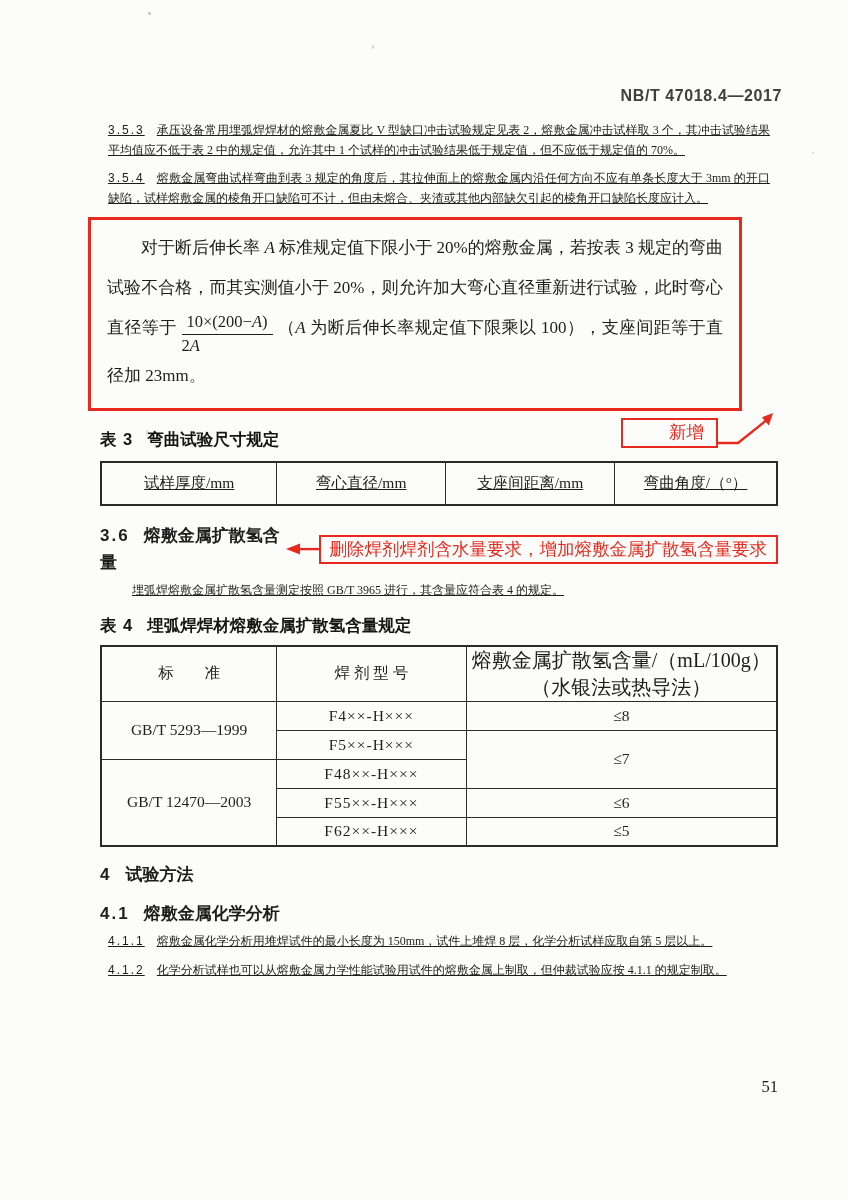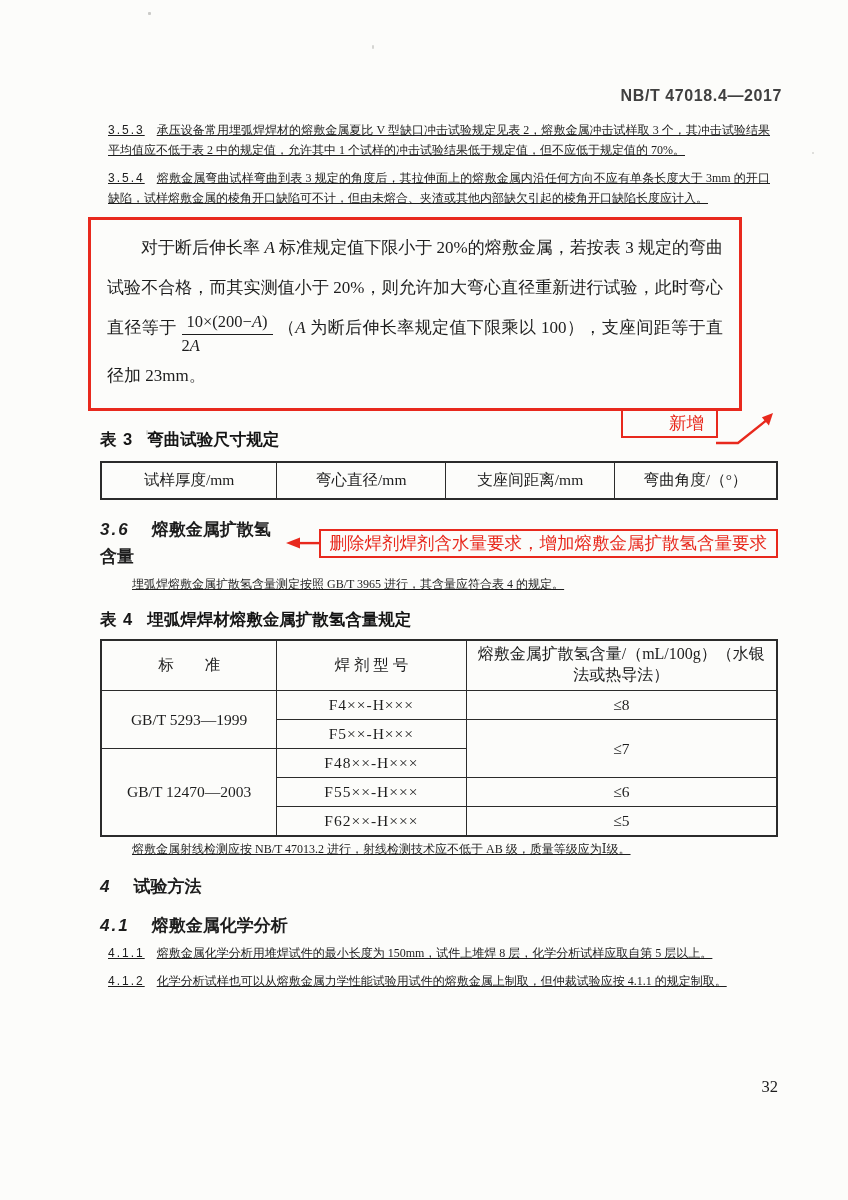--- a/index.html
+++ b/index.html
@@ -22,21 +22,21 @@
     font-family:"Liberation Sans","DejaVu Sans",sans-serif;
     letter-spacing:2px; margin-right:12px; white-space:nowrap;
   }
   .mt8{margin-top:8px;} .indent{text-indent:2em;}
 
   .heading {
     margin:0; font-size:17px; font-weight:700;
     font-family:"Liberation Sans","DejaVu Sans",sans-serif;
     line-height:1.6;
   }
-  .heading .pnum{ margin-right:22px; font-weight:700;font-style:italic;}
+  .heading .pnum{ margin-right:14px; font-weight:700;}
 
   
   .boxed {
     position:relative;
     border:3px solid #e8291d;
     margin:8px 0 0 -12px; width:654px;
     padding:8px 16px 12px 16px;
     font-size:17px; line-height:2.35; text-align:justify;
     text-indent:2em;
   }
@@ -44,21 +44,21 @@
   .frac {
     display:inline-block; vertical-align:-18px; 
     line-height:1.25; margin:0 5px; text-indent:0; font-size:16.5px;
   }
   .frac .fr-num { display:block; border-bottom:1.6px solid #1d1d1d; padding:0 5px 1px; }
   .frac .fr-den { display:block; padding-top:1px; }
 
   
   .annot-new {
     position:absolute; left:530px; bottom:-49px;
-    display:flex; align-items:flex-start;
+    display:flex; align-items:center;
   }
   .annot-box {
     border:2.5px solid #e8291d; color:#e8291d;
     font-size:17.5px; line-height:1.45; padding:0 9px;
     white-space:nowrap; background:transparent;
   }
   .annot-new .annot-box{ padding:0 12px; }
 
   
   .h-annot-row { display:flex; align-items:center; margin-top:16px; }
@@ -73,23 +73,23 @@
   }
   .table-title .tlabel{ margin-right:14px; letter-spacing:1px;}
   table.doc-table {
     border-collapse:collapse; width:100%; table-layout:fixed;
     margin-top:10px; border:2.5px solid #2b2b2b;
   }
   table.doc-table th, table.doc-table td {
     border:1.6px solid #2b2b2b; text-align:center; vertical-align:middle;
     font-weight:400; font-size:15.5px; padding:0 4px; color:#1d1d1d;
   }
-  .t3 th{ height:37px; } .t3 td{ height:41px; }
+  .t3 th{ height:43px;text-decoration:underline; } .t3 td{ height:41px; }
   .t4 th{ height:51px; } .t4 td{ height:29px; }
-  .t4 .hdr-small{ font-size:16px; }
+  .t4 .hdr-small{ font-size:20px; }
   .flux { font-family:"Liberation Serif","DejaVu Serif",serif; letter-spacing:1px; }
 
   .page-number {
     position:absolute; top:1077px; right:70px;
     font-size:16.5px; color:#1d1d1d;
   }
   
   .speck{ position:absolute; background:#9a9a96; border-radius:1px; }
 </style>
 </head>
@@ -178,32 +178,31 @@
         <td class="flux">F55××-H×××</td>
         <td>≤6</td>
       </tr>
       <tr>
         <td class="flux">F62××-H×××</td>
         <td>≤5</td>
       </tr>
     </tbody>
       </table>
 
-    <p class="para indent" style="margin-top:2px">熔敷金属射线检测应按 NB/T 47013.2 进行，射线检测技术应不低于 AB 级，质量等级应为Ⅰ级。</p>
 
     <p class="heading" style="margin-top:14px"><span class="pnum">4</span><span>试验方法</span></p>
 
     <p class="heading" style="margin-top:12px"><span class="pnum">4.1</span><span>熔敷金属化学分析</span></p>
 
     <p class="para" style="margin-top:4px"><span class="pnum">4.1.1</span><span>熔敷金属化学分析用堆焊试件的最小长度为 150mm，试件上堆焊 8 层，化学分析试样应取自第 5 层以上。</span></p>
 
     <p class="para"><span class="pnum">4.1.2</span><span>化学分析试样也可以从熔敷金属力学性能试验用试件的熔敷金属上制取，但仲裁试验应按 4.1.1 的规定制取。</span></p>
 
   </div>
 
-  <div class="page-number">32</div>
+  <div class="page-number">51</div>
 
   <div class="speck" style="left:148px;top:12px;width:3px;height:3px;opacity:.5"></div>
   <div class="speck" style="left:372px;top:45px;width:2px;height:4px;opacity:.4"></div>
   <div class="speck" style="left:146px;top:430px;width:2px;height:5px;opacity:.35"></div>
   <div class="speck" style="left:812px;top:152px;width:2px;height:2px;opacity:.4"></div>
 
 </div>
 
 </body></html>

